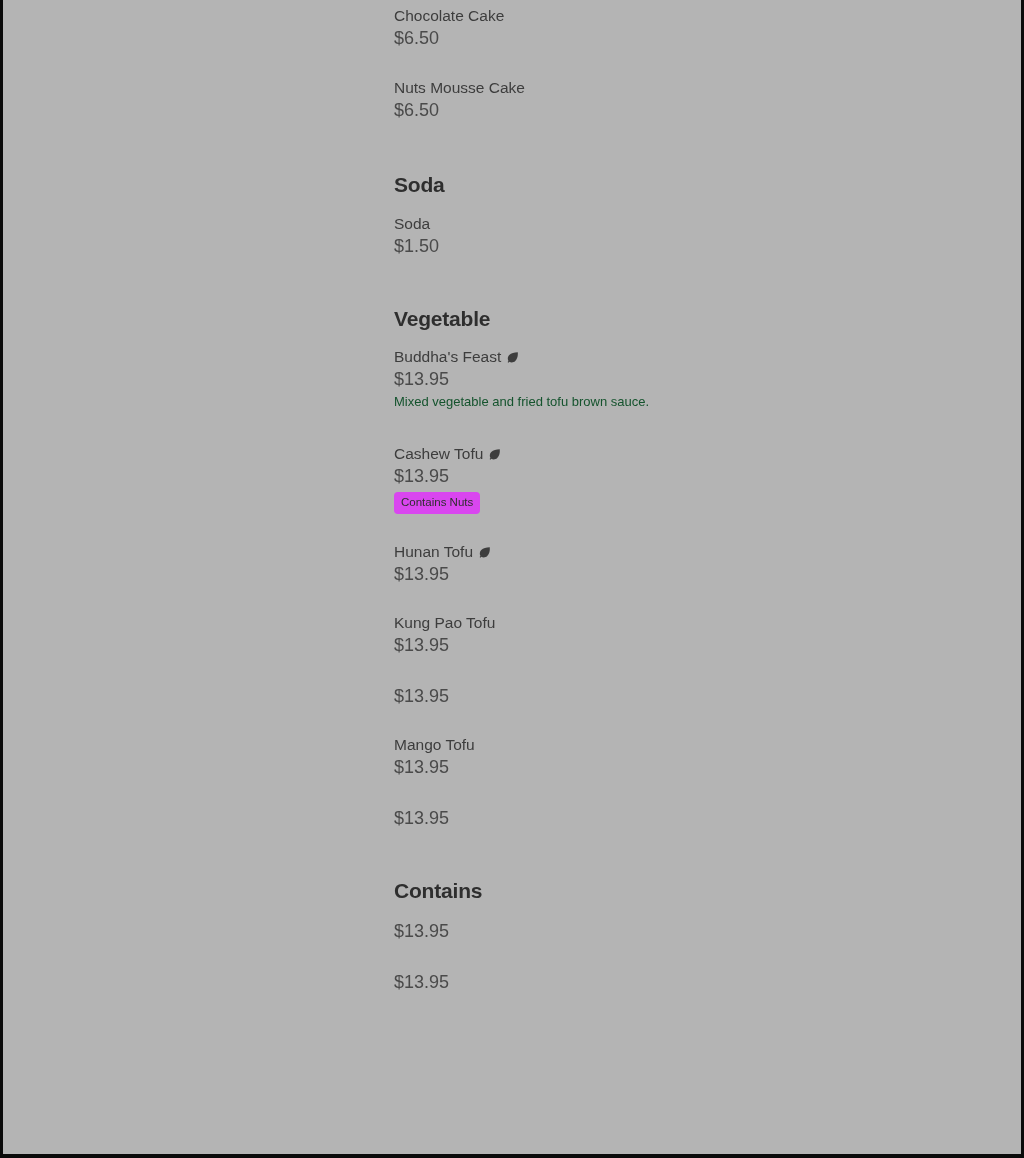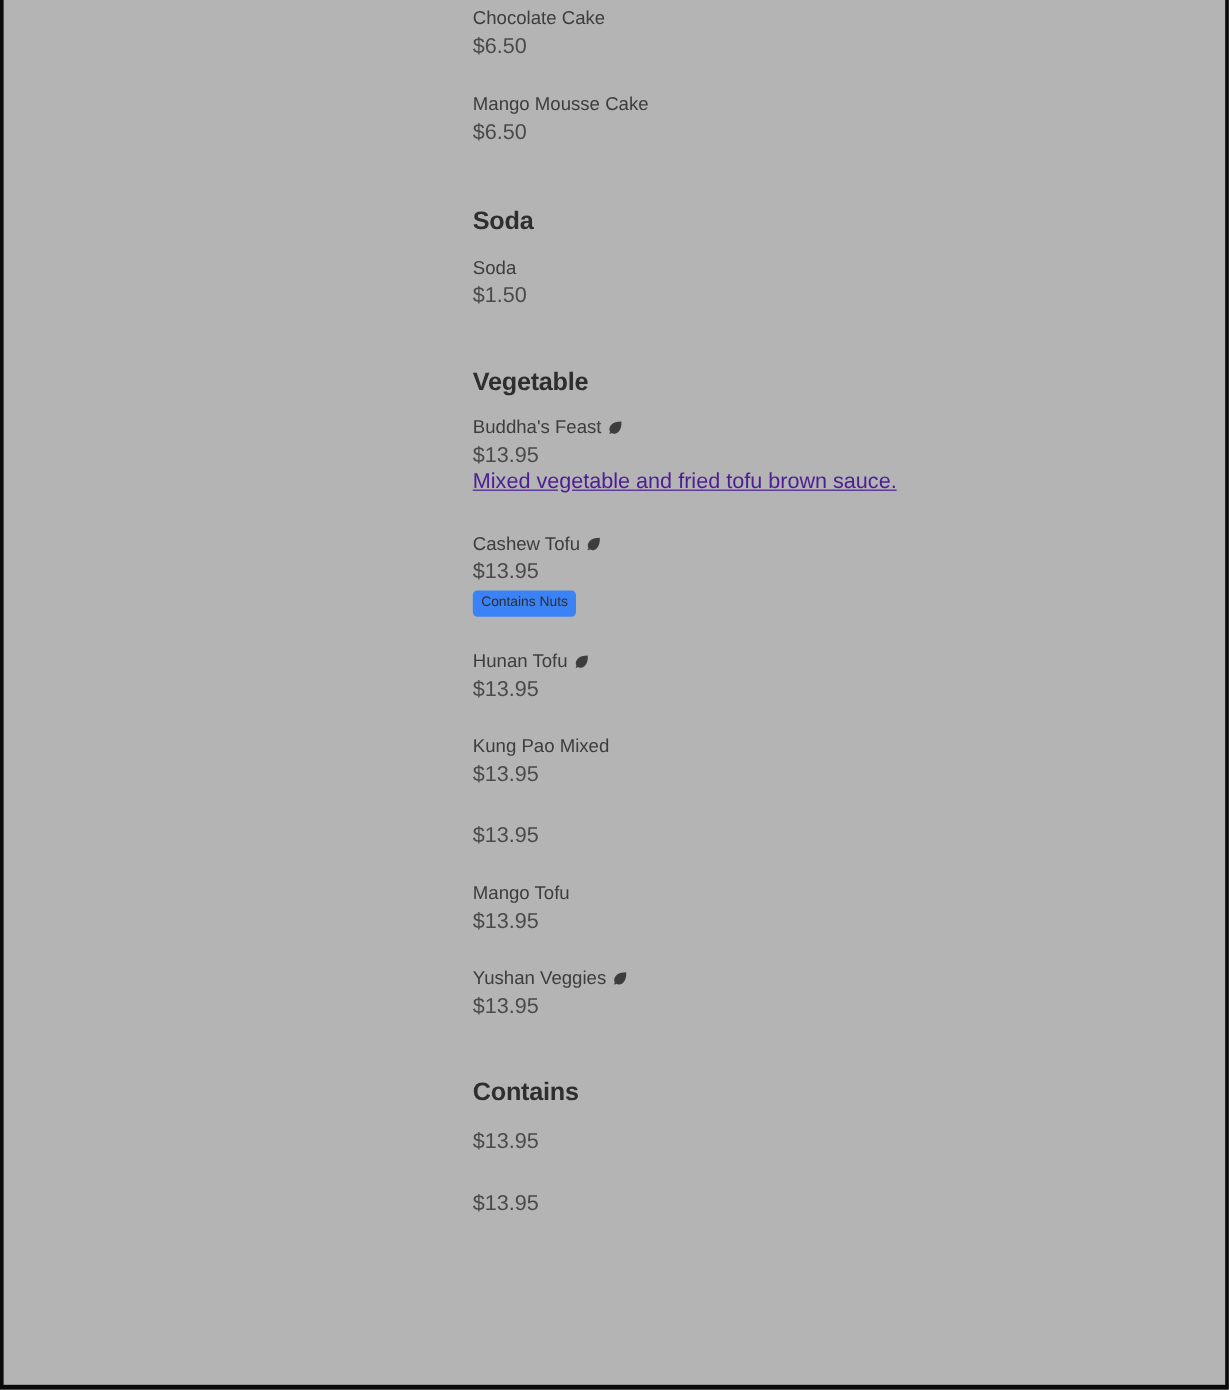--- a/index.html
+++ b/index.html
@@ -79,33 +79,32 @@
     display: block;
   }
   .item-price {
     font-size: 18px;
     color: #4a4a4a;
     line-height: 17px;
     margin: 0;
     padding-top: 4px;
   }
   .item-desc {
-    font-size: 18px;
-    color: #4c1d95;
+    font-size: 13px;
+    color: #14532d;
     line-height: 17px;
     margin: 0;
     padding-top: 5px;
-    text-decoration: underline;
   }
   .tag-row {
     padding-top: 7px;
   }
   .tag {
     display: inline-block;
-    background: #3b82f6;
+    background: #d946ef;
     color: #2e2e2e;
     font-size: 11.5px;
     line-height: 13px;
     padding: 4px 7px 5px 7px;
     border-radius: 4px;
   }
   
   .gap-item { height: 31px; }
   .gap-section { height: 54px; }
   .title-gap { height: 17px; }
@@ -124,21 +123,21 @@
     <div class="section">
 
       <div class="item" style="padding-top:6px;">
         <div class="item-name">Chocolate Cake</div>
         <div class="item-price">$6.50</div>
       </div>
 
       <div class="gap-item"></div>
 
       <div class="item">
-        <div class="item-name">Mango Mousse Cake</div>
+        <div class="item-name">Nuts Mousse Cake</div>
         <div class="item-price">$6.50</div>
       </div>
     </div>
 
     <div class="gap-section"></div>
 
     <div class="section">
       <div class="section-title">Soda</div>
       <div class="title-gap"></div>
 
@@ -185,45 +184,40 @@
           <span>Hunan Tofu</span><span class="veg-icon"><svg width="13" height="13" viewBox="0 0 16 16">
                 <path d="M14.5 1.5C10 1.5 6.5 2.5 4 5c-2 2-2.3 5.2-1 7.2L2 13.5l.9.9 1.3-1.1c2 1.3 5.2 1 7.2-1 2.5-2.5 3.5-6 3.1-10.8z" fill="#3d3d3d"></path>
               </svg></span>
         </div>
         <div class="item-price">$13.95</div>
       </div>
 
       <div class="gap-item" style="height:30px;"></div>
 
       <div class="item">
-        <div class="item-name">Kung Pao Mixed</div>
+        <div class="item-name">Kung Pao Tofu</div>
         <div class="item-price">$13.95</div>
       </div>
 
       <div class="gap-item" style="height:30px;"></div>
 
       <div class="item">
         <div class="item-price">$13.95</div>
       </div>
 
       <div class="gap-item" style="height:30px;"></div>
 
       <div class="item">
         <div class="item-name">Mango Tofu</div>
         <div class="item-price">$13.95</div>
       </div>
 
       <div class="gap-item" style="height:30px;"></div>
 
       <div class="item">
-        <div class="item-name">
-          <span>Yushan Veggies</span><span class="veg-icon"><svg width="13" height="13" viewBox="0 0 16 16">
-                <path d="M14.5 1.5C10 1.5 6.5 2.5 4 5c-2 2-2.3 5.2-1 7.2L2 13.5l.9.9 1.3-1.1c2 1.3 5.2 1 7.2-1 2.5-2.5 3.5-6 3.1-10.8z" fill="#3d3d3d"></path>
-              </svg></span>
-        </div>
         <div class="item-price">$13.95</div>
       </div>
     </div>
 
     <div class="gap-section" style="height:52px;"></div>
 
     <div class="section">
       <div class="section-title">Contains</div>
       <div class="title-gap" style="height:16px;"></div>
 

